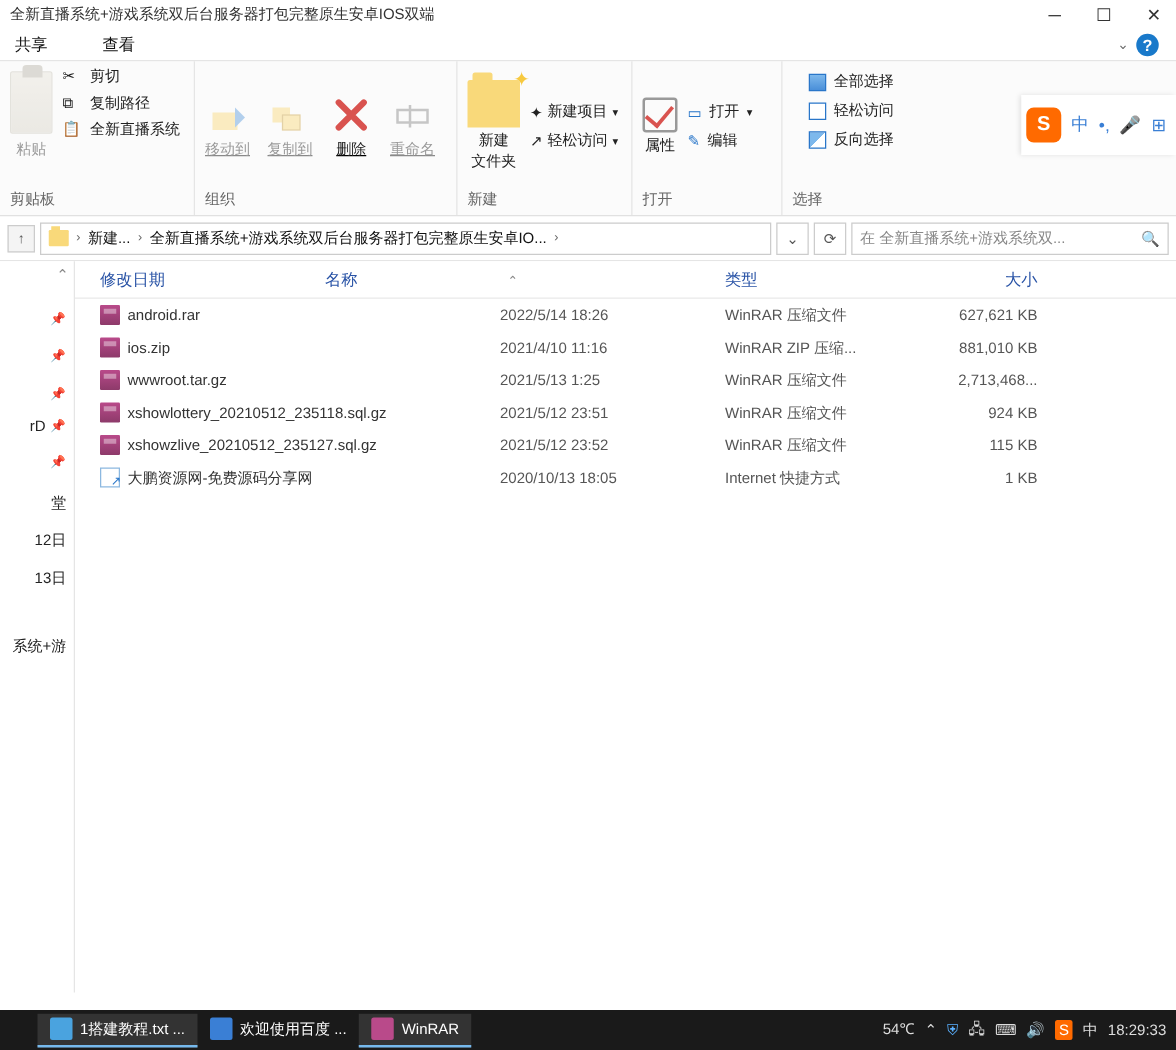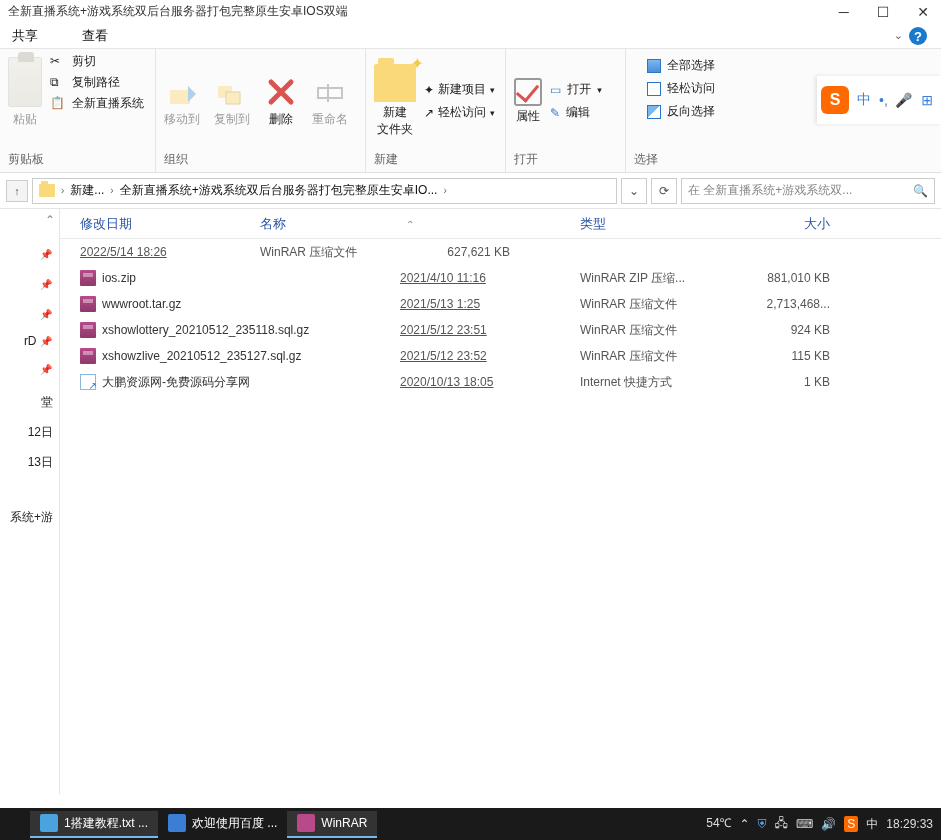--- a/index.html
+++ b/index.html
@@ -23,21 +23,21 @@
 .clipgroup { width: 156px; }
 .clipgroup .gtop { align-items: flex-start; }
 .clipgroup .clip-ico { width: 34px; height: 50px; background: linear-gradient(#e8e4da,#d8d4c8); border: 1px solid #c8c4b8; border-radius: 2px; position: relative; margin-top: 4px; }
 .clipgroup .clip-ico::before { content:""; position:absolute; top:-6px; left:9px; width:16px; height:10px; background:#b8b4a8; border-radius:3px 3px 0 0; }
 .clipgroup .clip-list { display:flex; flex-direction:column; gap:4px; margin-left:2px; }
 .clipgroup .ritem { display:flex; align-items:center; gap:6px; font-size:12px; color:#222; }
 .clipgroup .ritem .ic { width:16px; height:16px; display:inline-block; }
 .clipgroup .cliplabel { font-size:12px; color:#222; margin-top:2px; }
 
 .orggroup { width: 210px; }
-.orggroup .gtop { gap: 14px; }
+.orggroup .gtop { gap: 14px; text-decoration: underline; }
 .bigbtn { display:flex; flex-direction:column; align-items:center; gap:2px; }
 .bigbtn .ico { width:34px; height:34px; display:flex; align-items:center; justify-content:center; }
 .bigbtn .lbl { font-size:12px; color:#222; white-space:nowrap; }
 .bigbtn.disabled { opacity: .45; }
 
 .newgroup { width: 140px; }
 .newgroup .gtop { gap: 8px; }
 .newgroup .newfolder { width: 42px; height: 38px; background: #f9d97a; border-radius: 2px 2px 0 0; position: relative; }
 .newgroup .newfolder::before { content:""; position:absolute; top:-6px; left:4px; width:16px; height:6px; background:#f9d97a; border-radius:2px 2px 0 0; }
 .newgroup .newfolder::after { content:"✦"; position:absolute; top:-10px; right:-8px; color:#f7c93f; font-size:16px; }
@@ -83,21 +83,21 @@
 .col-name { width: 320px; }
 .col-date { width: 180px; }
 .col-type { width: 150px; }
 .col-size { width: 100px; text-align:right; }
 .columns .sortind { font-size:10px; color:#888; margin-left:120px; }
 
 .rows { }
 .row { display:flex; align-items:center; height:26px; padding-left:20px; }
 .row .cell { font-size:12px; color:#333; }
 .row .namecell { width:320px; display:flex; align-items:center; gap:6px; }
-.row .datecell { width:180px; color:#555;text-decoration:underline; }
+.row .datecell { width:180px; color:#555; }
 .row .typecell { width:150px; color:#555; white-space:nowrap; overflow:hidden; text-overflow:ellipsis; }
 .row .sizecell { width:100px; text-align:right; color:#555; }
 .fileico { width:16px; height:16px; display:inline-block; position:relative; }
 .fileico.rar { background:linear-gradient(#b94a8a,#8d3a6a); border-radius:1px; }
 .fileico.rar::before { content:""; position:absolute; top:3px; left:3px; right:3px; height:4px; background:rgba(255,255,255,.4); }
 .fileico.url { background:#fff; border:1px solid #8cb8e0; }
 .fileico.url::after { content:"↗"; position:absolute; bottom:-2px; right:-2px; font-size:10px; color:#2976c9; }
 
 .taskbar { position:absolute; bottom:0; left:0; right:0; height:32px; background:#1a1a1a; display:flex; align-items:center; color:#fff; font-size:12px; }
 .taskbar .tbitem { height:27px; display:flex; align-items:center; padding:0 10px; gap:6px; border-bottom:2px solid transparent; }
@@ -320,20 +320,24 @@
 
   <div class="filelist">
     <div class="columns">
       <div class="col col-date">修改日期</div>
       <div class="col col-name"><span>名称</span><span class="sortind">⌃</span></div>
       <div class="col col-type">类型</div>
       <div class="col col-size">大小</div>
     </div>
     <div class="rows" id="rows">
         <div class="row">
+          <div class="cell namecell">
+            <span class="fileico rar"></span>
+            <span>android.rar</span>
+          </div>
           <div class="cell datecell">2022/5/14 18:26</div>
           <div class="cell typecell">WinRAR 压缩文件</div>
           <div class="cell sizecell">627,621 KB</div>
         </div>
         <div class="row">
           <div class="cell namecell">
             <span class="fileico rar"></span>
             <span>ios.zip</span>
           </div>
           <div class="cell datecell">2021/4/10 11:16</div>

